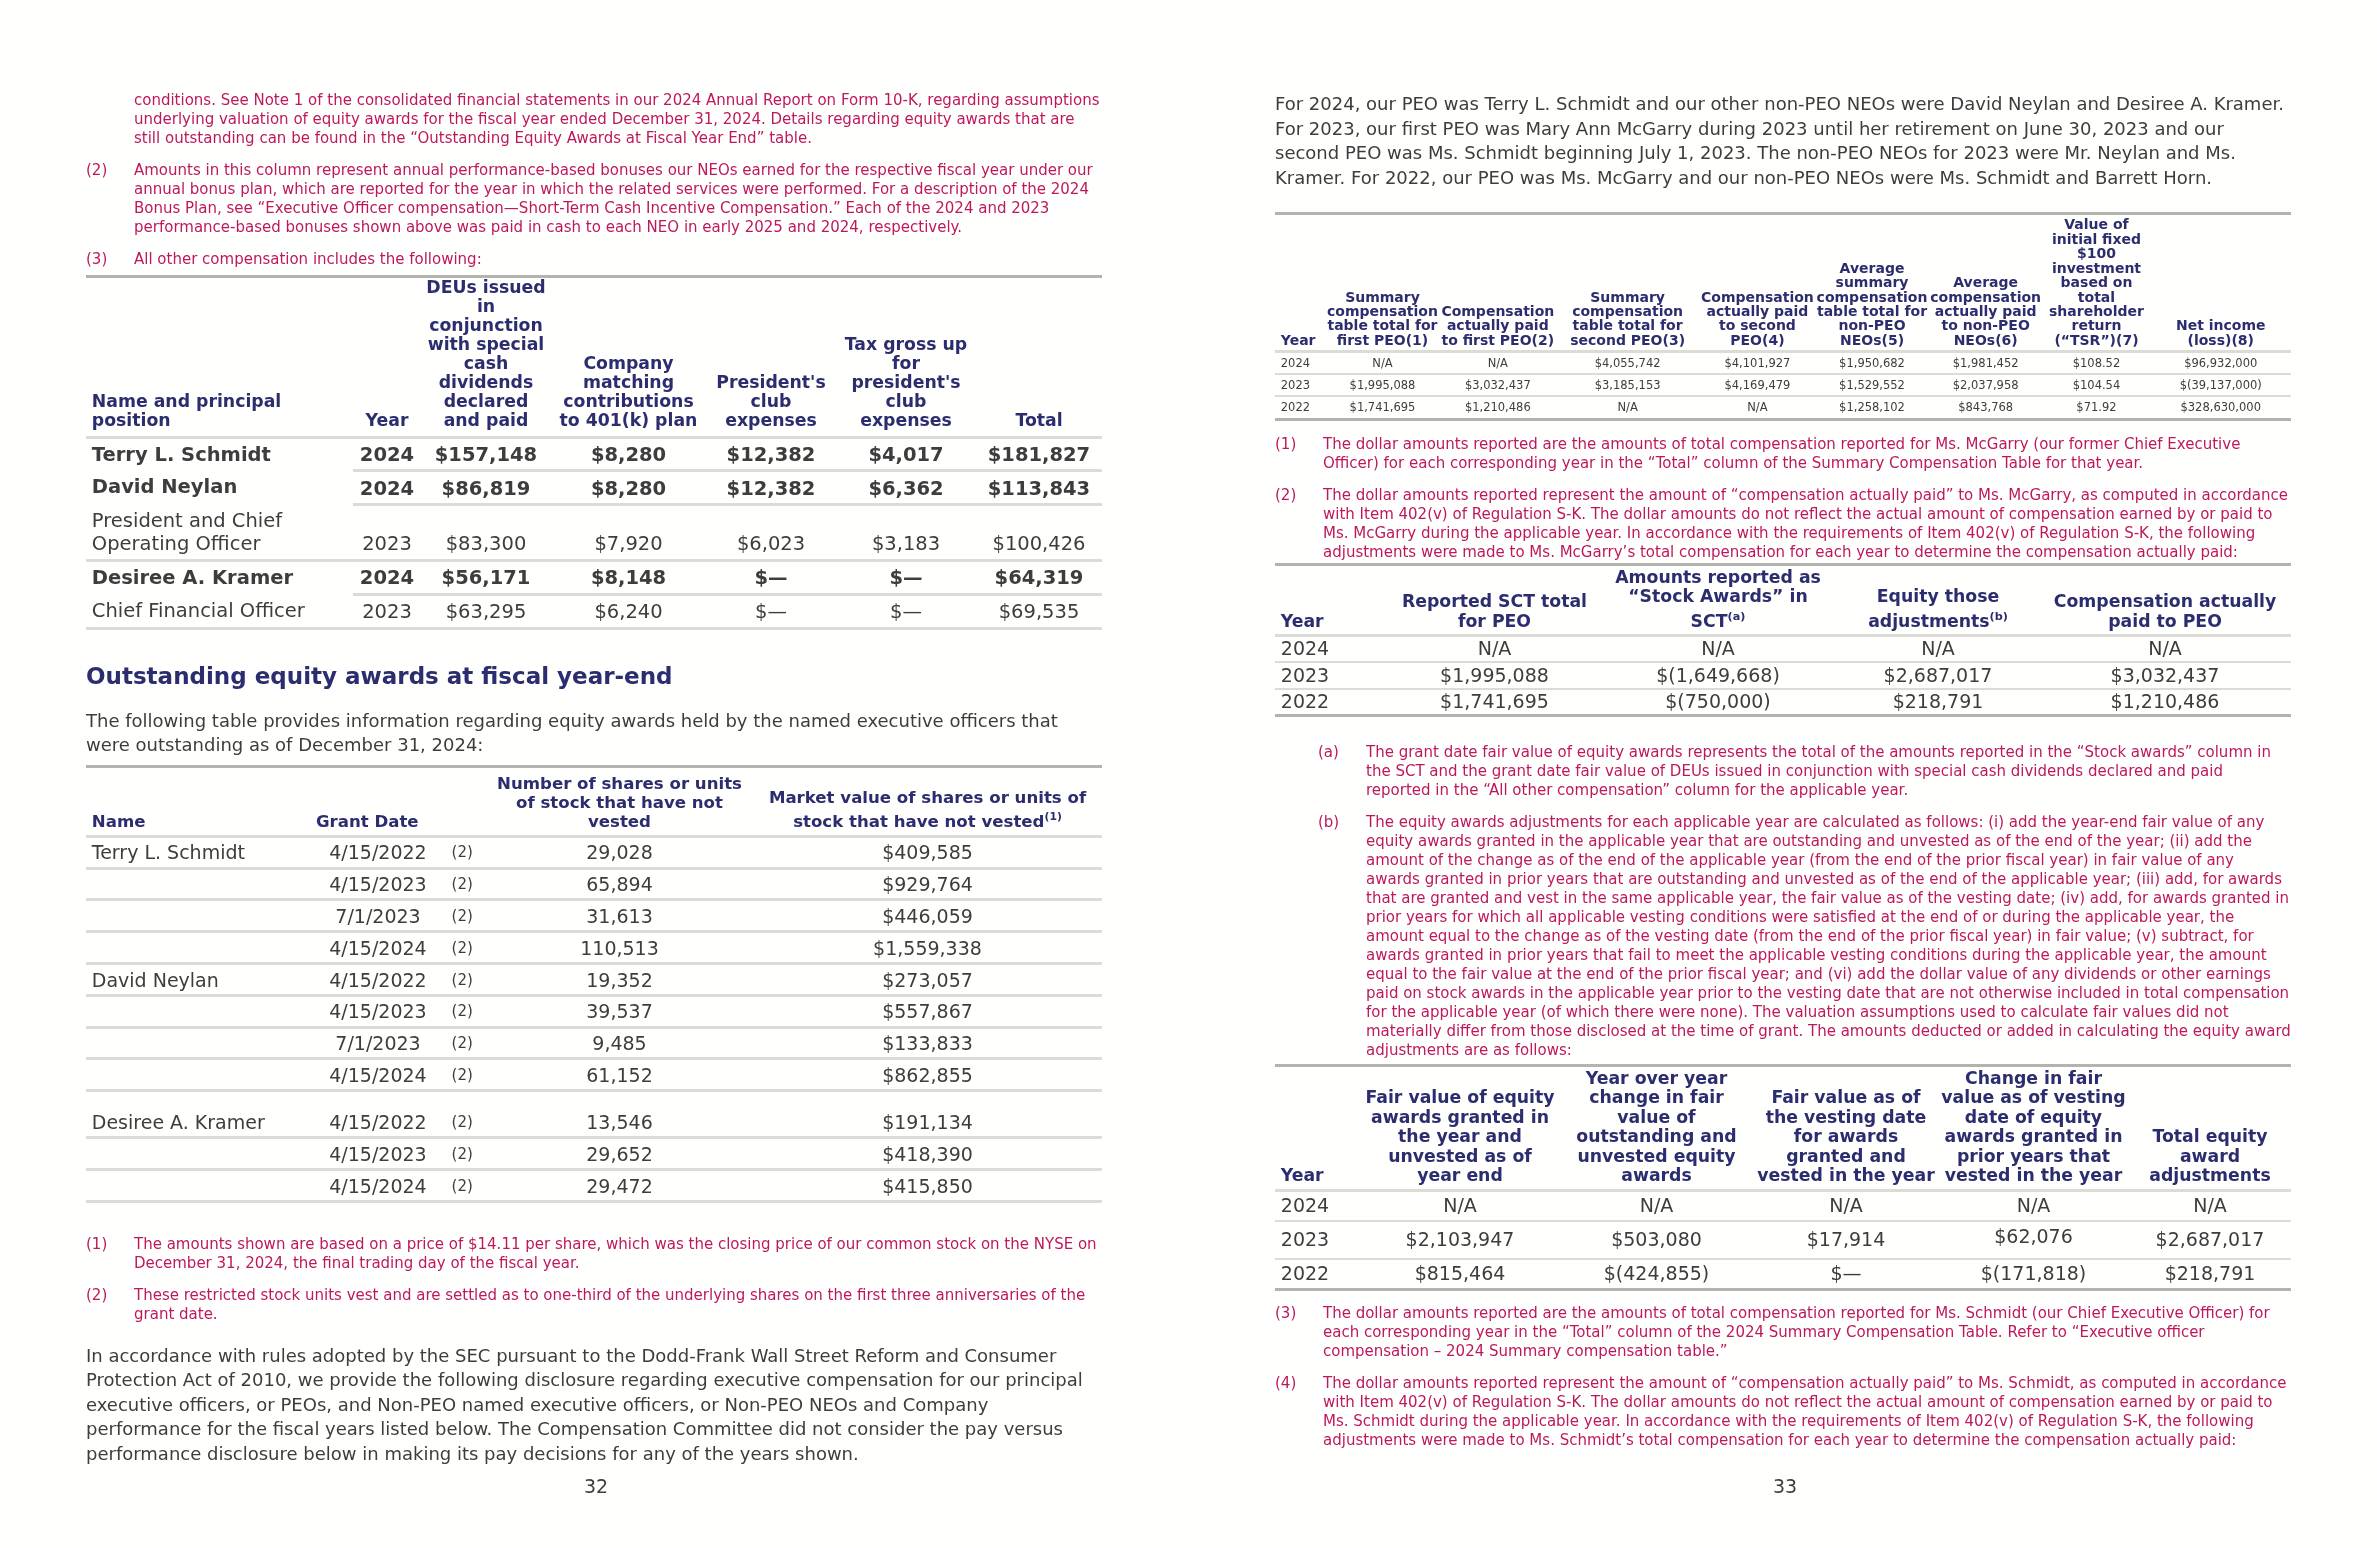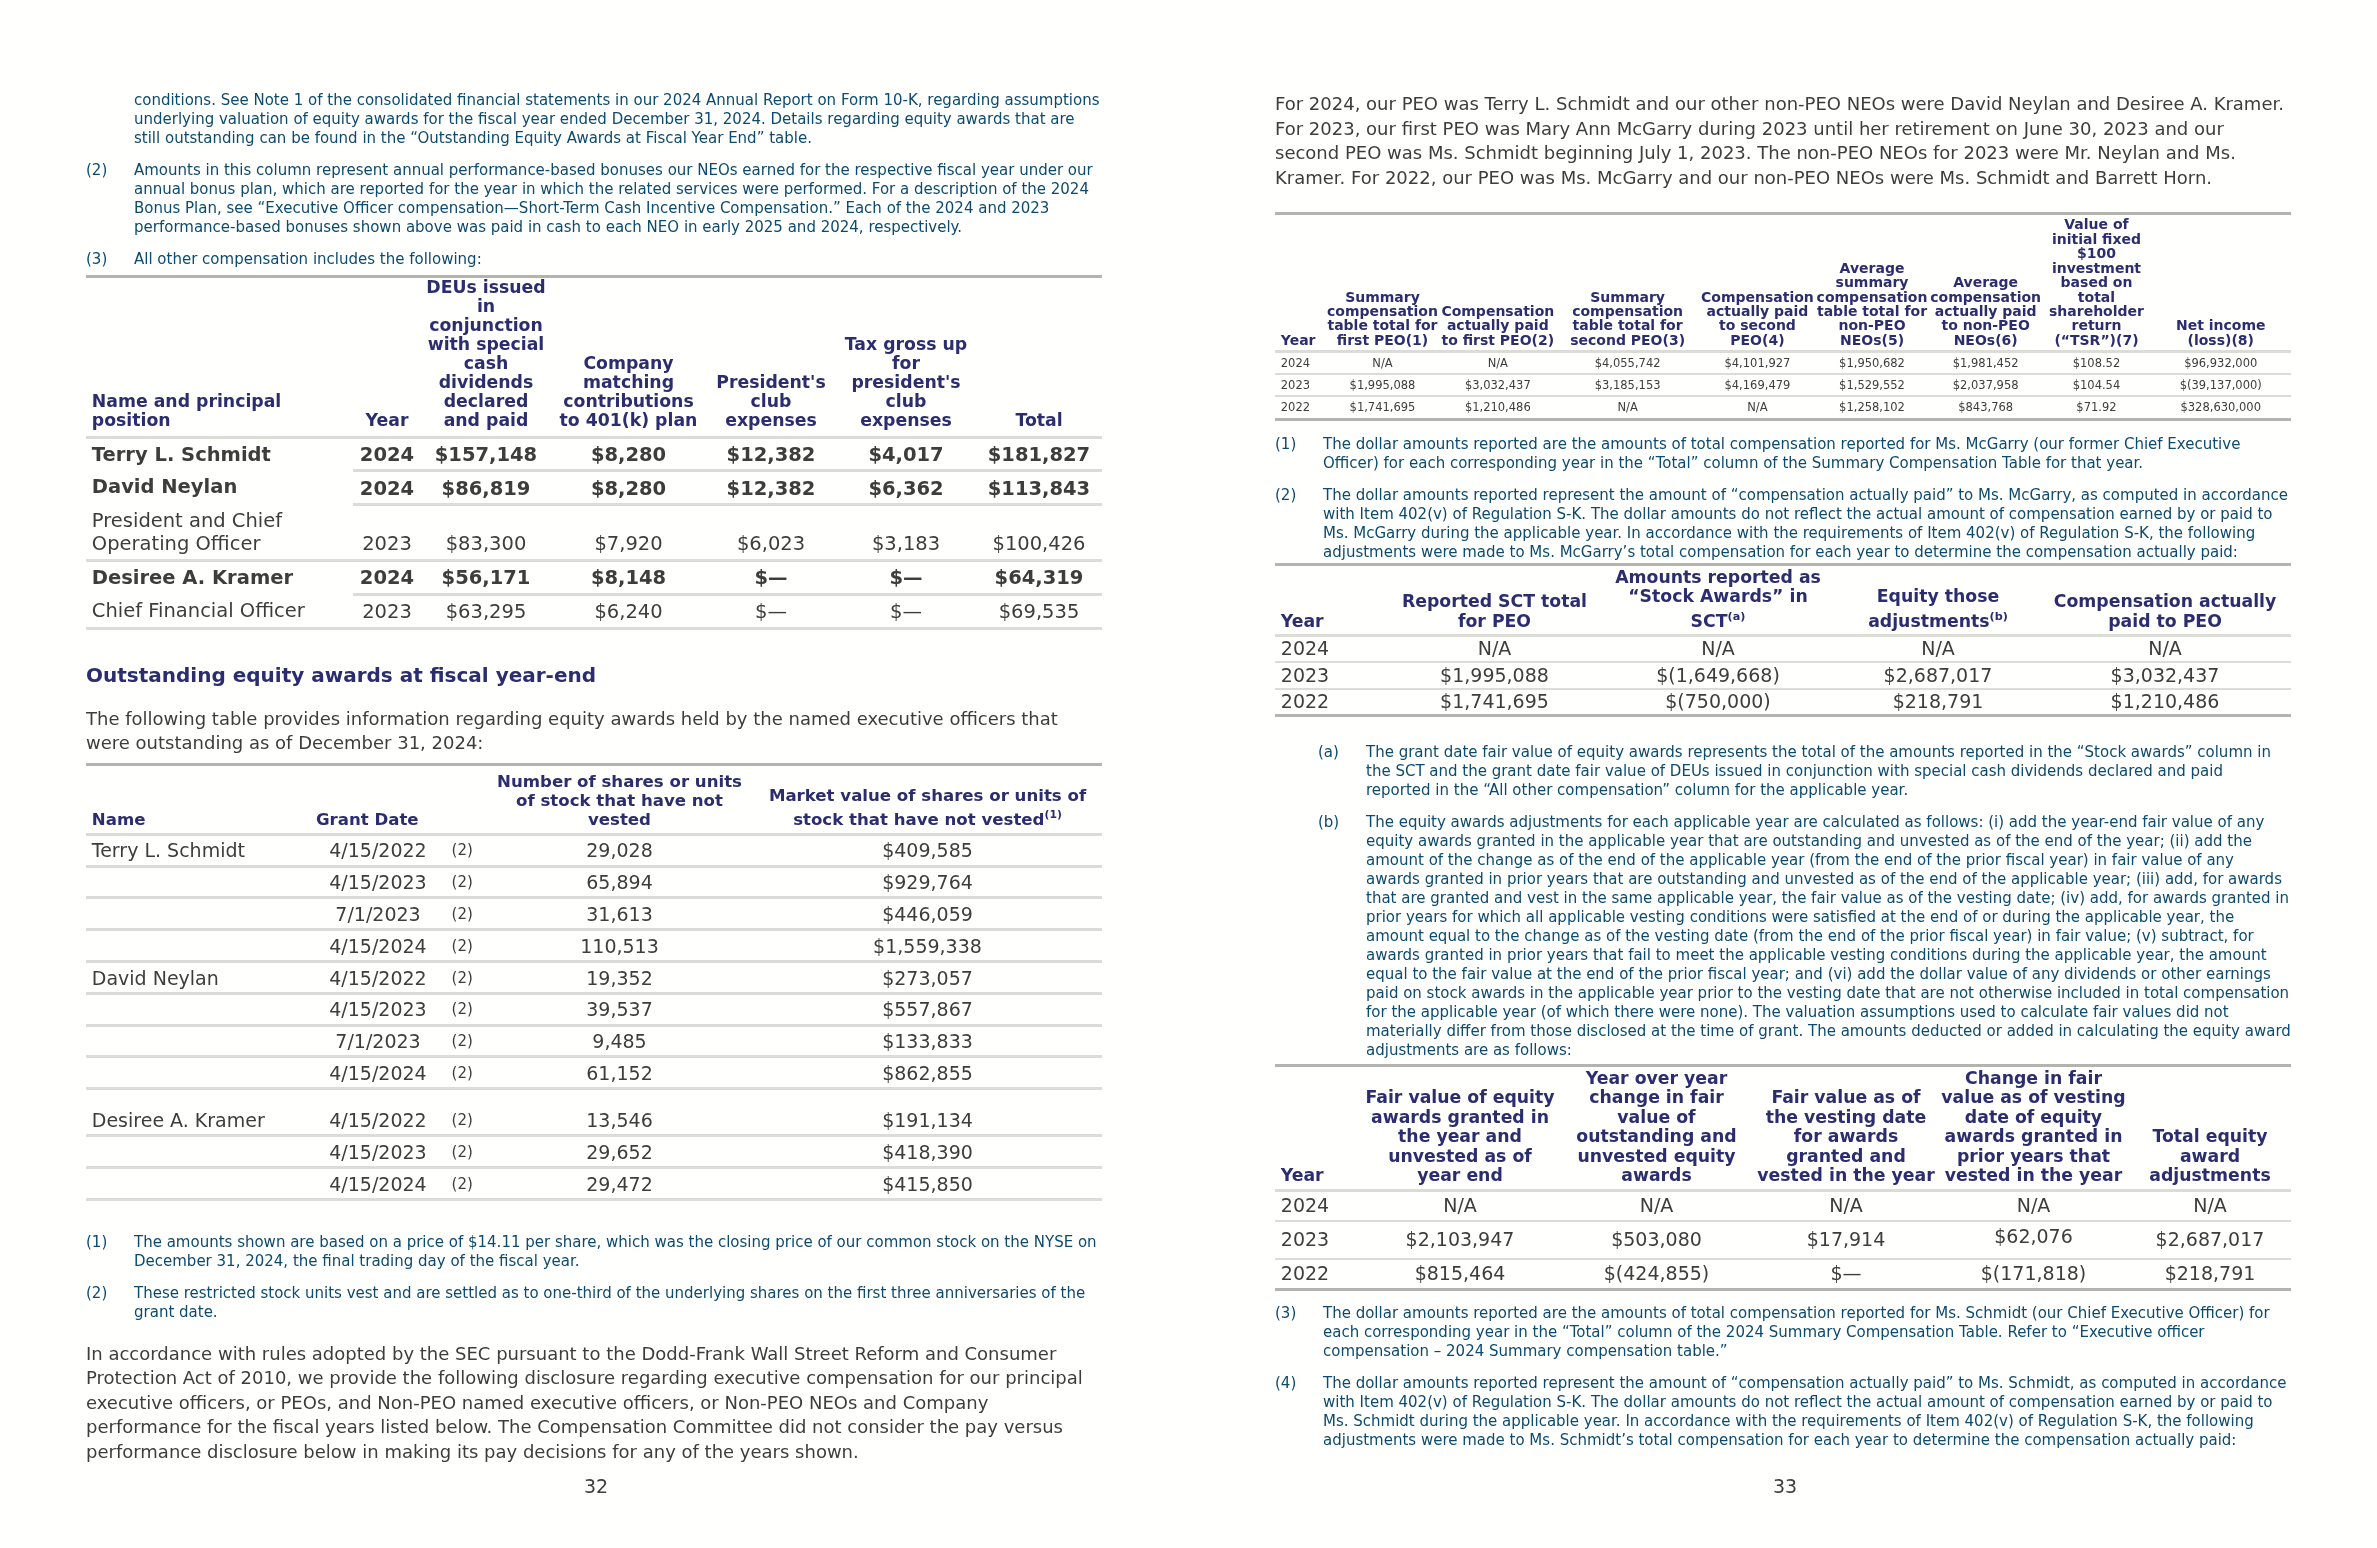--- a/index.html
+++ b/index.html
@@ -4,27 +4,27 @@
 <style>
   html, body { margin:0; padding:0; background:#fffffe; }
   body { width:2377px; height:1549px; position:relative; overflow:hidden;
          font-family:"DejaVu Sans", sans-serif; color:#3d3d3d; }
   .page { position:absolute; top:0; height:1549px; }
   #page-left { left:0; width:1189px; }
   #page-right { left:1189px; width:1189px; }
   .col { position:absolute; }
   #page-left .col { left:86px; width:1016px; top:91px; }
   #page-right .col { left:86px; width:1016px; top:92px; }
-  .fn { display:flex; font-size:15px; line-height:19px; color:#0c4a6e; margin-bottom:13px;justify-content:flex-end; }
+  .fn { display:flex; font-size:15px; line-height:19px; color:#be185d; margin-bottom:13px;justify-content:flex-end; }
   .fn .mk { width:48px; flex:none; }
   .fn .tx { flex:1; }
   .fn.nomk { padding-left:48px; }
   .fn.nomk .tx { }
   .para { font-size:18px; line-height:24.5px; color:#3d3d3d; }
-  h2 { font-size:20px; color:#2b2d6e; margin:0; font-weight:bold; }
+  h2 { font-size:23px; color:#2b2d6e; margin:0; font-weight:bold; }
   table { border-collapse:collapse; width:100%; }
   th { color:#2b2d6e; font-weight:bold; vertical-align:bottom; text-align:center; }
   td { text-align:center; }
   .rule-top { border-top:3.6px solid #b3b3b0; }
   .rule-bot { border-bottom:3.6px solid #b3b3b0; }
   .hdr-row th { border-bottom:3.6px solid #dcdcd6; padding-bottom:4.3px; }
   .row td { border-bottom:3.6px solid #dcdcd6; }
   .pg { position:absolute; top:1475px; font-size:19px; color:#3d3d3d; }
   sup { font-size:0.65em; }
 

